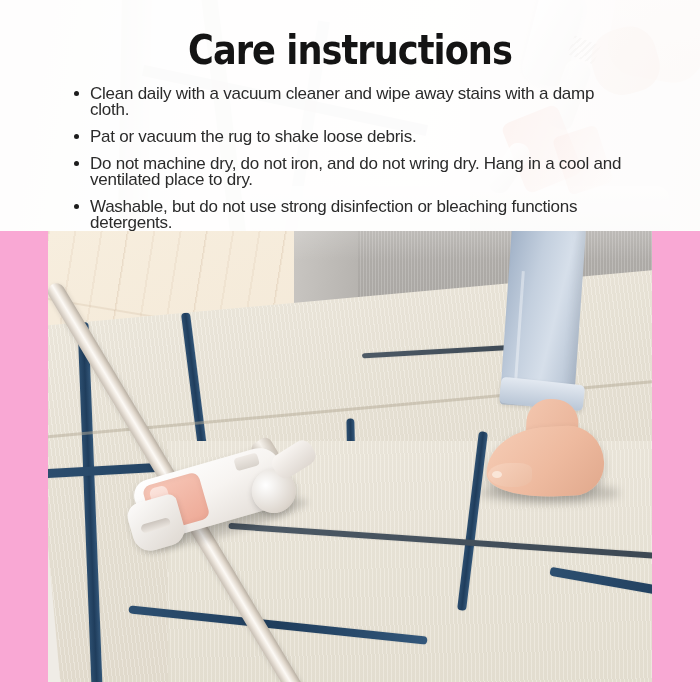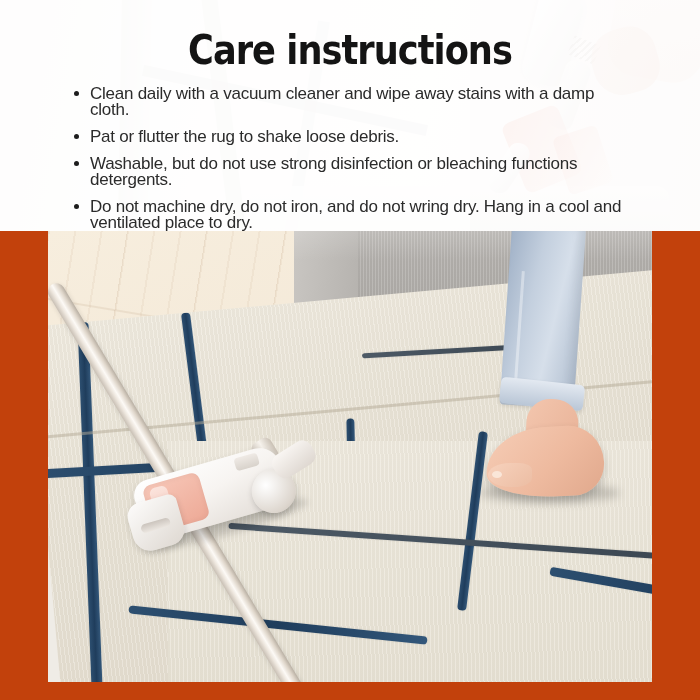--- a/index.html
+++ b/index.html
@@ -1,20 +1,20 @@
 <!DOCTYPE html>
 <html><head>
 <meta charset="utf-8">
 <style>
   html,body{margin:0;padding:0;}
   body{
     width:700px;height:700px;overflow:hidden;background:#ffffff;
     font-family:"Liberation Sans","DejaVu Sans",sans-serif;
   }
-  .page{position:relative;width:700px;height:700px;background:#c2410c;overflow:hidden;}
+  .page{position:relative;width:700px;height:700px;background:#f9a8d4;overflow:hidden;}
 
   
   .header{position:absolute;left:0;top:0;width:700px;height:231px;background:#ffffff;overflow:hidden;}
   
   .header-bg{position:absolute;inset:0;opacity:1;}
   .hb-wall{position:absolute;left:0;top:0;width:700px;height:231px;
     background:
       linear-gradient(100deg, rgba(243,240,238,1) 0%, rgba(250,248,247,1) 30%, rgba(252,250,249,1) 60%, rgba(248,243,242,1) 100%);}
   .hb-frame1{position:absolute;left:120px;top:-20px;width:30px;height:260px;
     background:linear-gradient(90deg,rgba(222,218,214,.55),rgba(236,233,230,.25));transform:rotate(1deg);}
@@ -182,29 +182,29 @@
 
     <div class="title">Care instructions</div>
 
     <div class="bullets">
       <div class="bullet">
         <span class="dot"></span>
         <span>Clean daily with a vacuum cleaner and wipe away stains with a damp cloth.</span>
       </div>
       <div class="bullet">
         <span class="dot"></span>
-        <span>Pat or flutter the rug to shake loose debris.</span>
+        <span>Pat or vacuum the rug to shake loose debris.</span>
+      </div>
+      <div class="bullet">
+        <span class="dot"></span>
+        <span>Do not machine dry, do not iron, and do not wring dry. Hang in a cool and ventilated place to dry.</span>
       </div>
       <div class="bullet">
         <span class="dot"></span>
         <span>Washable, but do not use strong disinfection or bleaching functions detergents.</span>
-      </div>
-      <div class="bullet">
-        <span class="dot"></span>
-        <span>Do not machine dry, do not iron, and do not wring dry. Hang in a cool and ventilated place to dry.</span>
       </div>
     </div>
   </div>
 
   <div class="photo">
     <div class="floor"></div>
     <div class="floor-seam"></div>
     <div class="floor-seam2"></div>
 
     <div class="sofa">

